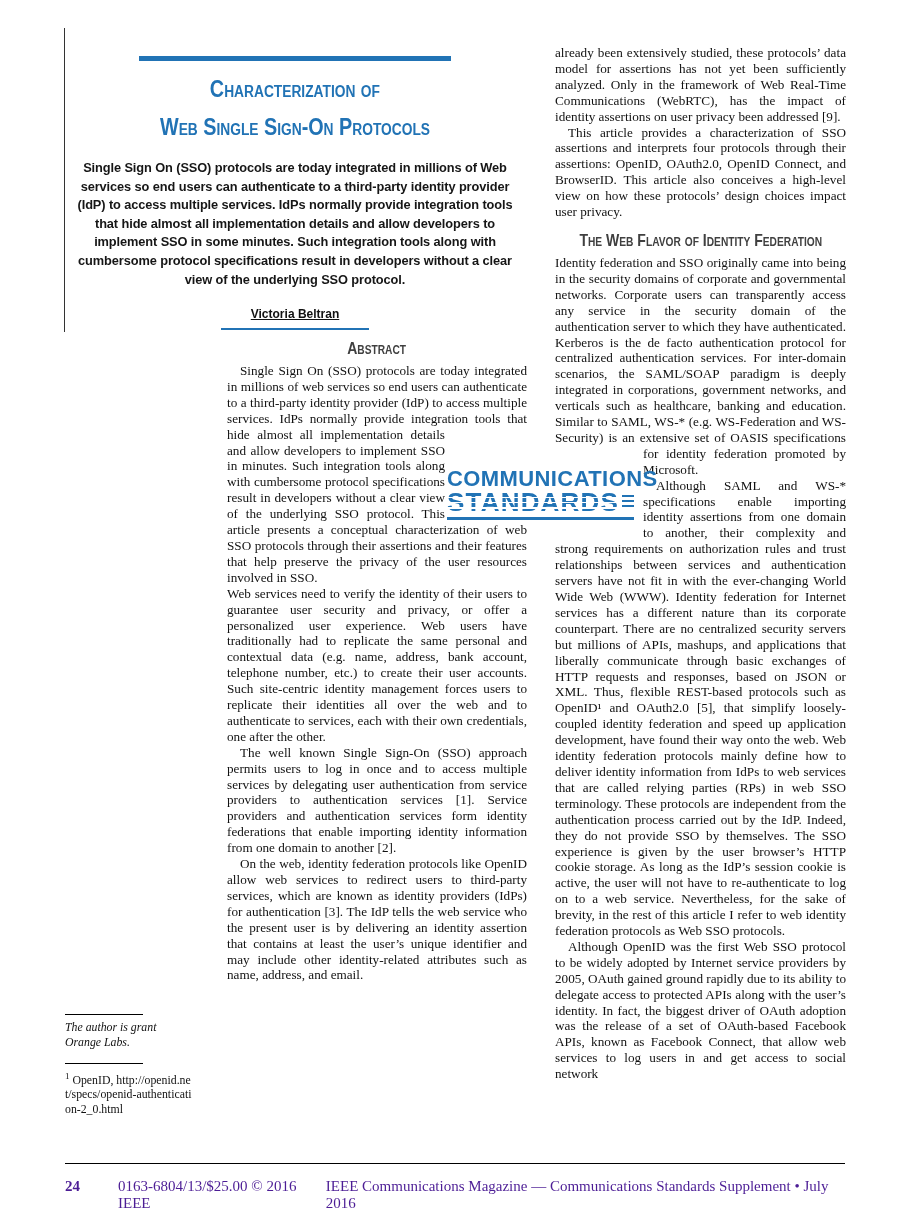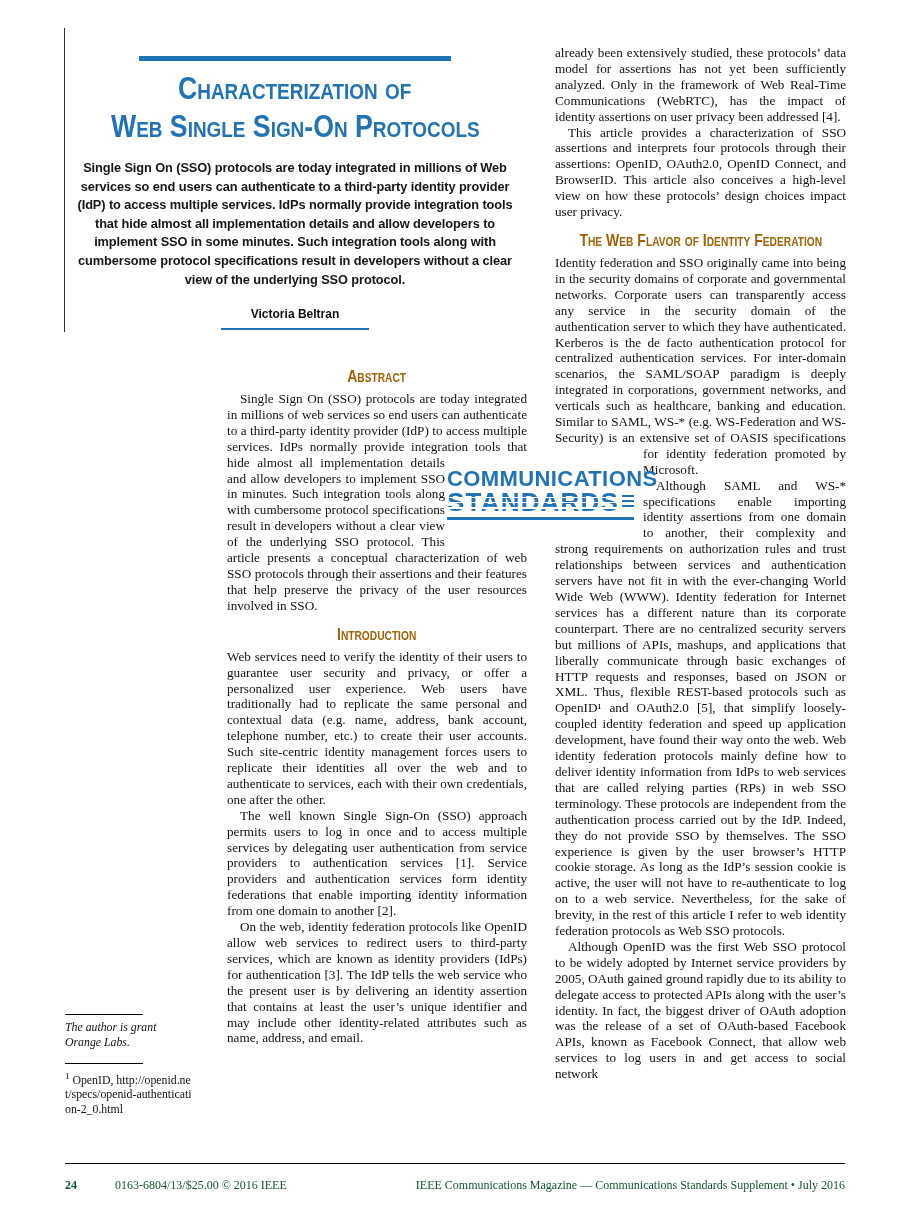--- a/index.html
+++ b/index.html
@@ -33,21 +33,21 @@
   .title-bar {
     width: 312px; height: 5px;
     margin: 0 auto 9px auto;
     background: var(--accent);
   }
   .title {
     font-family: "Liberation Sans", sans-serif;
     font-weight: bold;
     font-variant: small-caps;
     color: var(--accent);
-    font-size: 31px;
+    font-size: 23px;
     line-height: 38px;
     text-decoration: underline;
   }
   .title .tline {
     display: inline-block;
     white-space: nowrap;
     transform: scaleX(0.86);
     transform-origin: 50% 50%;
   }
   .lede {
@@ -59,47 +59,48 @@
     color: #161616;
     letter-spacing: -0.1px;
     text-align: center;
   }
   .author-wrap { margin-top: 15px; }
   .author {
     font-family: "Liberation Sans", sans-serif;
     font-weight: bold;
     font-size: 12px;
     color: #111;
+    text-decoration: underline;
   }
   .author-rule {
     display: block;
     width: 148px; height: 2px;
     margin: 6px auto 0 auto;
     background: var(--accent);
   }
 
   
   .col {
     position: absolute;
     font-size: 13.2px;
     line-height: 15.9px;
     text-align: justify;
     hyphens: auto;
     -webkit-hyphens: auto;
   }
-  .col-left  { left: 227px; top: 366px; width: 300px; }
+  .col-left  { left: 227px; top: 338px; width: 300px; }
   .col-right { left: 555px; top: 45px;  width: 291px; }
 
   .sec-heading {
     font-family: "Liberation Sans", sans-serif;
     font-weight: bold;
     font-variant: small-caps;
     font-size: 16.5px;
     line-height: 20px;
-    color: #a16207;
+    color: #404040;
     text-align: center;
     margin: 10px 0 5px 0;
   }
   .sec-heading:first-child { margin-top: 0; }
   .sec-heading .hline {
     display: inline-block;
     white-space: nowrap;
     transform: scaleX(0.85);
     transform-origin: 50% 50%;
   }
@@ -175,22 +176,22 @@
     left: 65px; top: 1163px;
     width: 780px; height: 1px;
     background: #000;
   }
   .footer {
     position: absolute;
     left: 65px; top: 1178px;
     width: 780px;
     display: flex;
     align-items: baseline;
-    font-size: 12px;
-    color: #14532d;
+    font-size: 15px;
+    color: #4c1d95;
   }
   .page-number { font-weight: bold; margin-right: 38px; }
   .journal { margin-left: auto; }
 </style>
 </head>
 <body>
 
 <div class="page">
 
   <div class="deco-vline"></div>
@@ -206,30 +207,29 @@
       <span class="author">Victoria Beltran</span>
       <span class="author-rule"></span>
     </div>
   </header>
 
   <section class="col col-left">
     <h2 class="sec-heading"><span class="hline">Abstract</span></h2>
     <div class="push-r"></div>
     <div class="spacer-r"></div>
     <p class="body indent">Single Sign On (SSO) protocols are today integrated in millions of web services so end users can authenticate to a third-party identity provider (IdP) to access multiple services. IdPs normally provide integration tools that hide almost all implementation details and allow developers to implement SSO in minutes. Such integration tools along with cumbersome protocol specifications result in developers without a clear view of the underlying SSO protocol. This article presents a conceptual characterization of web SSO protocols through their assertions and their features that help preserve the privacy of the user resources involved in SSO.</p>
-    <h2 class="sec-heading"><span class="hline">Introduction</span></h2>
     <p class="body no-indent">Web services need to verify the identity of their users to guarantee user security and privacy, or offer a personalized user experience. Web users have traditionally had to replicate the same personal and contextual data (e.g. name, address, bank account, telephone number, etc.) to create their user accounts. Such site-centric identity management forces users to replicate their identities all over the web and to authenticate to services, each with their own credentials, one after the other.</p>
     <p class="body indent">The well known Single Sign-On (SSO) approach permits users to log in once and to access multiple services by delegating user authentication from service providers to authentication services [1]. Service providers and authentication services form identity federations that enable importing identity information from one domain to another [2].</p>
     <p class="body indent">On the web, identity federation protocols like OpenID allow web services to redirect users to third-party services, which are known as identity providers (IdPs) for authentication [3]. The IdP tells the web service who the present user is by delivering an identity assertion that contains at least the user’s unique identifier and may include other identity-related attributes such as name, address, and email.</p>
   </section>
 
   <section class="col col-right">
     <div class="push-l"></div>
     <div class="spacer-l"></div>
-    <p class="body no-indent">already been extensively studied, these protocols’ data model for assertions has not yet been sufficiently analyzed. Only in the framework of Web Real-Time Communications (WebRTC), has the impact of identity assertions on user privacy been addressed [4].</p>
+    <p class="body no-indent">already been extensively studied, these protocols’ data model for assertions has not yet been sufficiently analyzed. Only in the framework of Web Real-Time Communications (WebRTC), has the impact of identity assertions on user privacy been addressed [9].</p>
     <p class="body indent">This article provides a characterization of SSO assertions and interprets four protocols through their assertions: OpenID, OAuth2.0, OpenID Connect, and BrowserID. This article also conceives a high-level view on how these protocols’ design choices impact user privacy.</p>
     <h2 class="sec-heading"><span class="hline">The Web Flavor of Identity Federation</span></h2>
     <p class="body no-indent">Identity federation and SSO originally came into being in the security domains of corporate and governmental networks. Corporate users can transparently access any service in the security domain of the authentication server to which they have authenticated. Kerberos is the de facto authentication protocol for centralized authentication services. For inter-domain scenarios, the SAML/SOAP paradigm is deeply integrated in corporations, government networks, and verticals such as healthcare, banking and education. Similar to SAML, WS-* (e.g. WS-Federation and WS-Security) is an extensive set of OASIS specifications for identity federation promoted by Microsoft.</p>
     <p class="body indent">Although SAML and WS-* specifications enable importing identity assertions from one domain to another, their complexity and strong requirements on authorization rules and trust relationships between services and authentication servers have not fit in with the ever-changing World Wide Web (WWW). Identity federation for Internet services has a different nature than its corporate counterpart. There are no centralized security servers but millions of APIs, mashups, and applications that liberally communicate through basic exchanges of HTTP requests and responses, based on JSON or XML. Thus, flexible REST-based protocols such as OpenID¹ and OAuth2.0 [5], that simplify loosely-coupled identity federation and speed up application development, have found their way onto the web. Web identity federation protocols mainly define how to deliver identity information from IdPs to web services that are called relying parties (RPs) in web SSO terminology. These protocols are independent from the authentication process carried out by the IdP. Indeed, they do not provide SSO by themselves. The SSO experience is given by the user browser’s HTTP cookie storage. As long as the IdP’s session cookie is active, the user will not have to re-authenticate to log on to a web service. Nevertheless, for the sake of brevity, in the rest of this article I refer to web identity federation protocols as Web SSO protocols.</p>
     <p class="body indent">Although OpenID was the first Web SSO protocol to be widely adopted by Internet service providers by 2005, OAuth gained ground rapidly due to its ability to delegate access to protected APIs along with the user’s identity. In fact, the biggest driver of OAuth adoption was the release of a set of OAuth-based Facebook APIs, known as Facebook Connect, that allow web services to log users in and get access to social network</p>
   </section>
 
   <div class="logo">
     <div class="logo-line1">COMMUNICATIONS</div>
     <div class="logo-row2">

